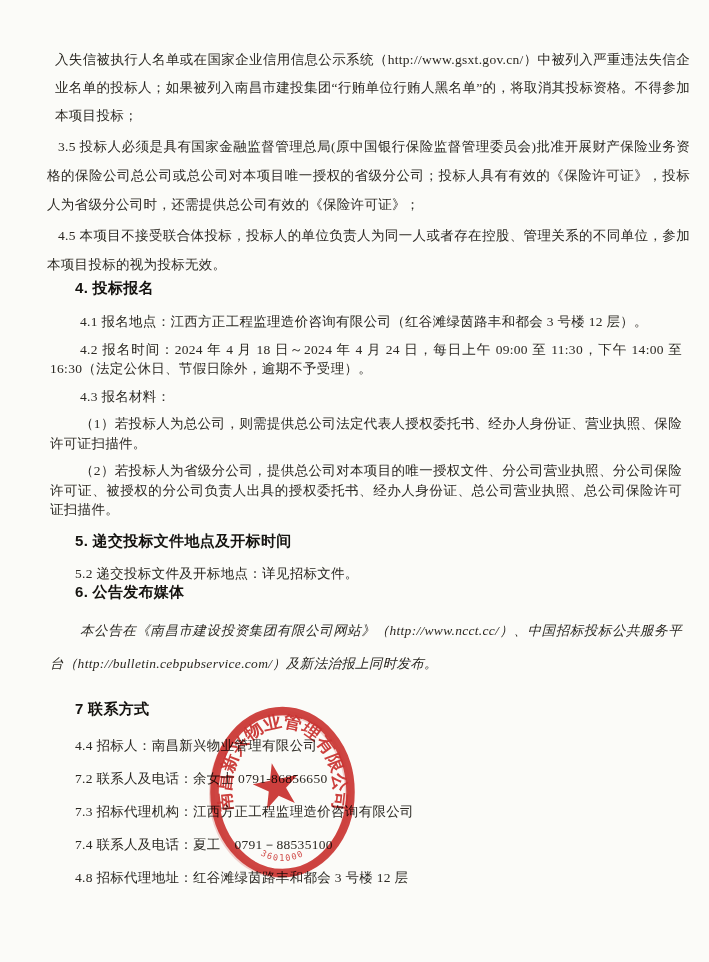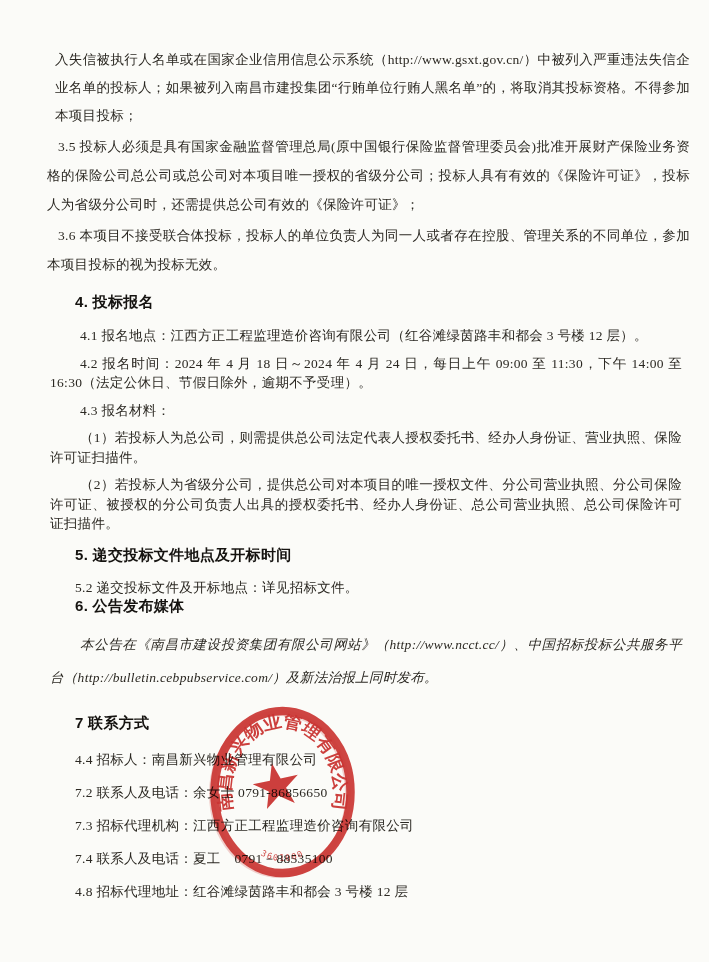--- a/index.html
+++ b/index.html
@@ -21,21 +21,21 @@
   }
   p { margin: 8px; }
   h2 {
     margin: 0 0 0 33px;
     font-family: "Liberation Sans", "DejaVu Sans", sans-serif;
     font-size: 15px; font-weight: bold; color: #151310;
     line-height: 18px;
   }
   .p-intro  { margin: 12px 0 0 13px; line-height: 28px; text-align: justify; }
   .p-clause { margin: 2px 0 0 5px; text-indent: 11px; line-height: 29px; text-align: justify; }
-  .h-4 { margin-top: 14px; }
+  .h-4 { }
   .i-4  { line-height: 19.5px; text-align: justify; text-indent: 30px; }
   .i-41 { margin-top: 15px; }
   .i-42 { margin-top: 3px; }
   .h-5 { margin-top: 12px; }
   .i-single { margin: 14px 0 0 33px; line-height: 19px; }
   .i-51 { margin-top: 16px; }
   .h-6 { }
   .p-6 { margin-top: 13px; line-height: 33px; text-indent: 30px; text-align: justify; font-style: italic; }
   .h-7 { margin-top: 20px; }
   .i-71 { margin-top: 18px; }
@@ -64,21 +64,21 @@
 </head>
 <body>
 
 <div class="page">
   <div class="content">
 
     <p class="p-intro">入失信被执行人名单或在国家企业信用信息公示系统（http://www.gsxt.gov.cn/）中被列入严重违法失信企业名单的投标人；如果被列入南昌市建投集团“行贿单位行贿人黑名单”的，将取消其投标资格。不得参加本项目投标；</p>
 
     <p class="p-clause">3.5 投标人必须是具有国家金融监督管理总局(原中国银行保险监督管理委员会)批准开展财产保险业务资格的保险公司总公司或总公司对本项目唯一授权的省级分公司；投标人具有有效的《保险许可证》，投标人为省级分公司时，还需提供总公司有效的《保险许可证》；</p>
 
-    <p class="p-clause">3.6 本项目不接受联合体投标，投标人的单位负责人为同一人或者存在控股、管理关系的不同单位，参加本项目投标的视为投标无效。</p>
+    <p class="p-clause">4.5 本项目不接受联合体投标，投标人的单位负责人为同一人或者存在控股、管理关系的不同单位，参加本项目投标的视为投标无效。</p>
 
     <h2 class="h-4">4. 投标报名</h2>
     <p class="i-4 i-41">4.1 报名地点：江西方正工程监理造价咨询有限公司（红谷滩绿茵路丰和都会 3 号楼 12 层）。</p>
     <p class="i-4 i-42">4.2 报名时间：2024 年 4 月 18 日～2024 年 4 月 24 日，每日上午 09:00 至 11:30，下午 14:00 至 16:30（法定公休日、节假日除外，逾期不予受理）。</p>
     <p class="i-4">4.3  报名材料：</p>
     <p class="i-4">（1）若投标人为总公司，则需提供总公司法定代表人授权委托书、经办人身份证、营业执照、保险许可证扫描件。</p>
     <p class="i-4">（2）若投标人为省级分公司，提供总公司对本项目的唯一授权文件、分公司营业执照、分公司保险许可证、被授权的分公司负责人出具的授权委托书、经办人身份证、总公司营业执照、总公司保险许可证扫描件。</p>
 
     <h2 class="h-5">5. 递交投标文件地点及开标时间</h2>
     <p class="i-single">5.2 递交投标文件及开标地点：详见招标文件。</p>

